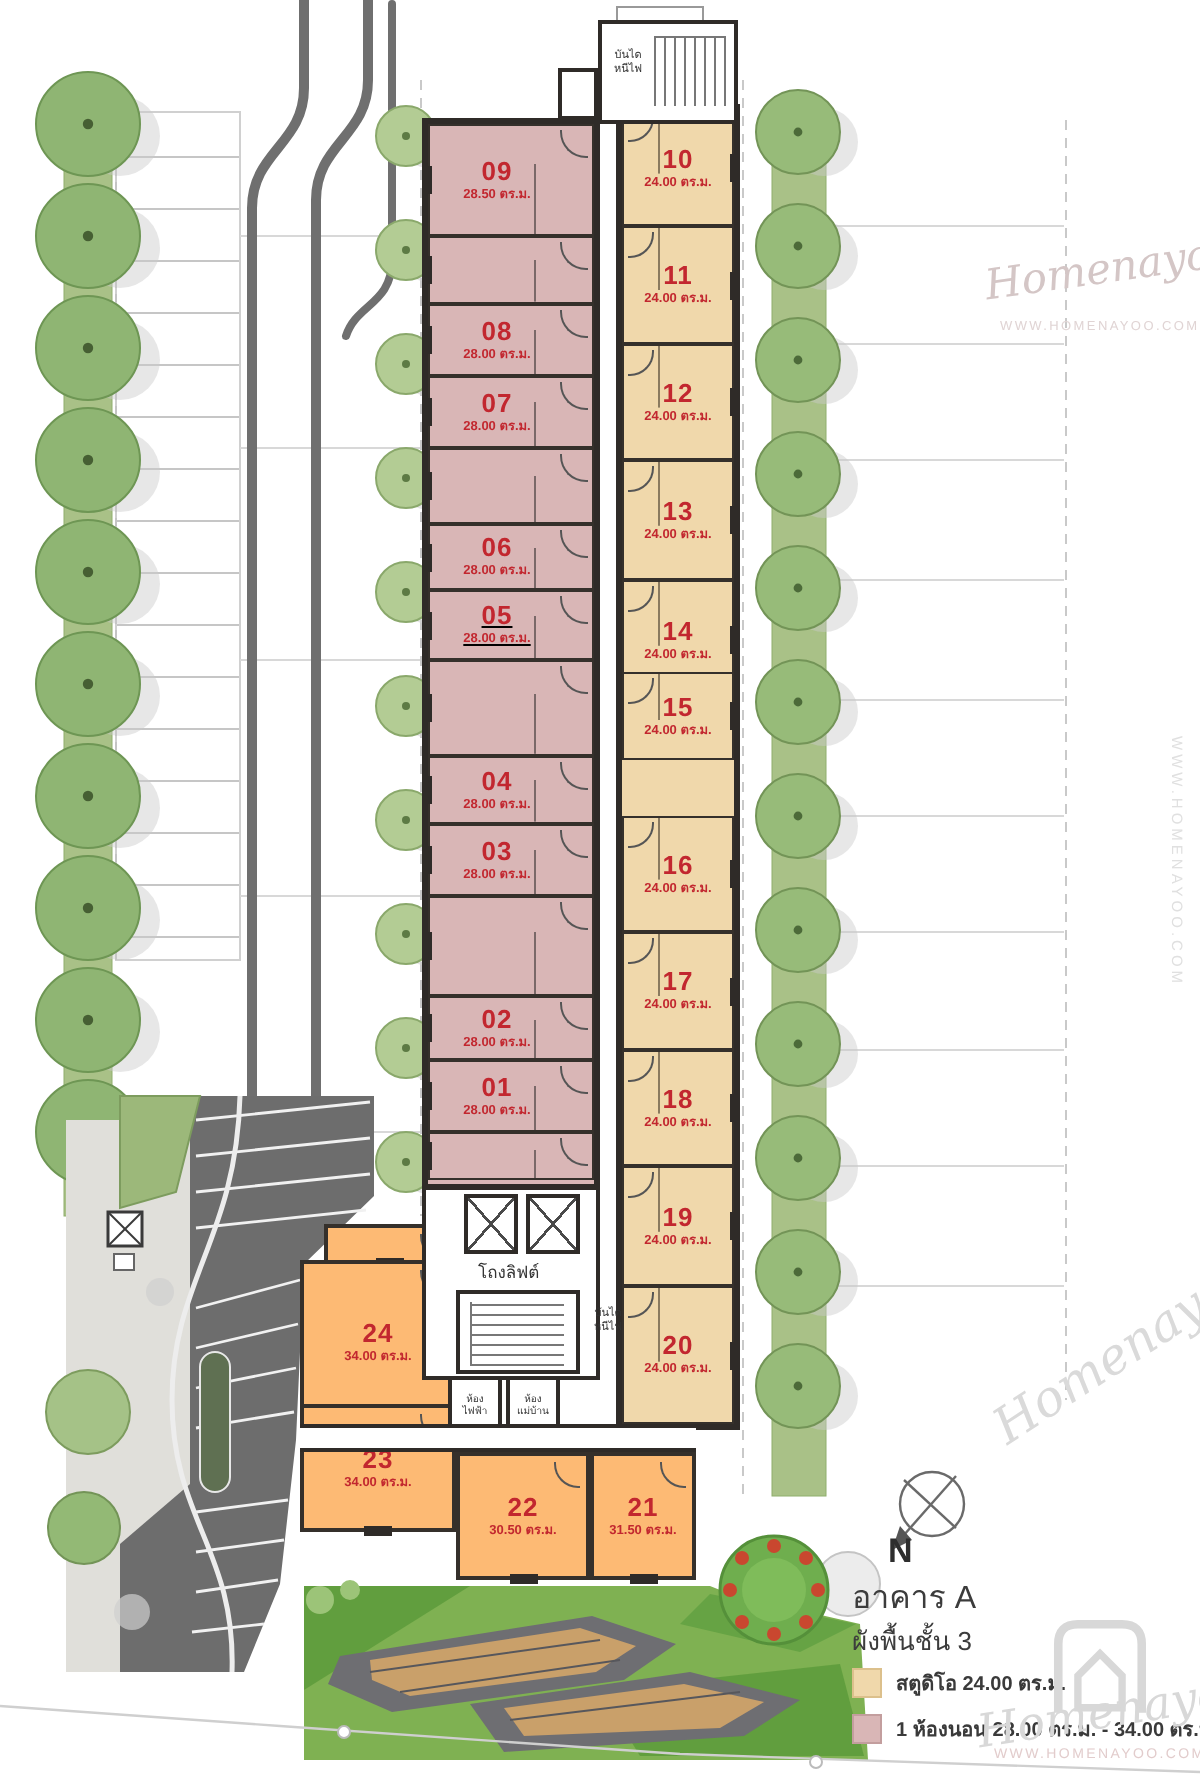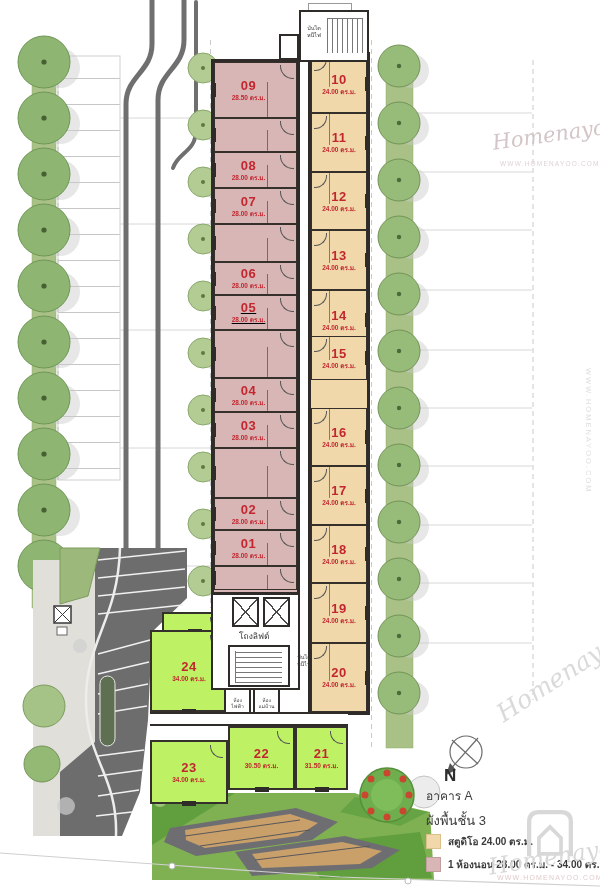--- a/index.html
+++ b/index.html
@@ -14,21 +14,21 @@
 
   
   .unit{position:absolute;box-sizing:border-box;border:1.6px solid #35302b;
         display:flex;flex-direction:column;align-items:center;justify-content:center;}
   .one_bed{background-color:#d9b6b6;padding-right:14px;
         background-image:linear-gradient(#7a6868,#7a6868);background-size:1px 65%;
         background-position:52px bottom;background-repeat:no-repeat;}
   .studio{background-color:#f0d8ab;
         background-image:linear-gradient(#8a7a5f,#8a7a5f);background-size:1px 55%;
         background-position:17px top;background-repeat:no-repeat;}
-  .lower{background-color:#bef264;border-width:2px;}
+  .lower{background-color:#fdba74;border-width:2px;}
   .uno{font-size:13px;font-weight:bold;color:#c2272f;line-height:1;letter-spacing:.5px;}
   .uarea{font-size:6.5px;font-weight:bold;color:#c2272f;margin-top:2px;line-height:1.2;white-space:nowrap;}
   
   .one_bed::before{content:"";position:absolute;left:-4px;top:50%;margin-top:-7px;width:5px;height:14px;background:#2f2b28;}
   .one_bed::after{content:"";position:absolute;right:2px;top:2px;width:13px;height:13px;
         border-left:1px solid #555;border-bottom:1px solid #555;border-radius:0 0 0 13px;}
   .studio::before{content:"";position:absolute;right:-4px;top:50%;margin-top:-7px;width:5px;height:14px;background:#2f2b28;}
   .studio::after{content:"";position:absolute;left:2px;top:2px;width:12px;height:12px;
         border-right:1px solid #555;border-bottom:1px solid #555;border-radius:0 0 12px 0;}
   .lower::before{content:"";position:absolute;left:50%;bottom:-4px;margin-left:-7px;width:14px;height:5px;background:#2f2b28;}
@@ -40,21 +40,21 @@
   .treads-v{position:absolute;background:repeating-linear-gradient(90deg,#777 0 1px,transparent 1px 5px);border-top:1px solid #777;}
   .treads-h{position:absolute;background:repeating-linear-gradient(0deg,#777 0 1px,transparent 1px 5px);border-left:1px solid #777;}
   .xbox{position:absolute;box-sizing:border-box;background:
       linear-gradient(to top right, transparent calc(50% - .7px), #4a4a4a calc(50% - .7px) calc(50% + .7px), transparent calc(50% + .7px)),
       linear-gradient(to bottom right, transparent calc(50% - .7px), #4a4a4a calc(50% - .7px) calc(50% + .7px), transparent calc(50% + .7px)),
       #fff;border:2px solid #2f2b28;}
   .slabel{position:absolute;font-size:5.5px;line-height:1.25;color:#333;white-space:pre-line;text-align:center;}
   .mlabel{position:absolute;font-size:8.5px;color:#333;}
 
   
-  .t-big{position:absolute;font-size:12px;color:#3c3c3c;}
+  .t-big{position:absolute;font-size:16px;color:#3c3c3c;}
   .t-mid{position:absolute;font-size:13px;color:#3c3c3c;}
   .leg-row{position:absolute;display:flex;align-items:center;}
   .leg-sw{width:13px;height:13px;margin-right:7px;flex:0 0 auto;}
   .leg-tx{font-size:10px;font-weight:bold;color:#3a3a3a;white-space:nowrap;}
 
   
   .wm-script{position:absolute;font-family:"DejaVu Serif",serif;font-style:italic;color:#d8d8d8;}
   .wm-url{position:absolute;font-size:7px;letter-spacing:1.2px;color:#e0d0d0;}
   .wm-side{position:absolute;writing-mode:vertical-rl;font-size:7.5px;letter-spacing:2px;color:#e0e0e0;}
 </style>
@@ -323,21 +323,21 @@
       </div>
       <div class="unit studio" style="left: 311px; top: 643px; width: 56px; height: 69px;">
         <span class="uno">20</span>
         <span class="uarea">24.00 ตร.ม.</span>
       </div>
       <div class="unit lower plain" style="left: 162px; top: 612px; width: 66px; height: 20px;"></div>
       <div class="unit lower" style="left: 150px; top: 630px; width: 78px; height: 82px;">
         <span class="uno">24</span>
         <span class="uarea">34.00 ตร.ม.</span>
       </div>
-      <div class="unit lower" style="left: 150px; top: 740px; width: 78px; height: 64px;">
+      <div class="unit lower" style="left: 150px; top: 702px; width: 78px; height: 64px;">
         <span class="uno">23</span>
         <span class="uarea">34.00 ตร.ม.</span>
       </div>
       <div class="unit lower" style="left: 228px; top: 726px; width: 67px; height: 64px;">
         <span class="uno">22</span>
         <span class="uarea">30.50 ตร.ม.</span>
       </div>
       <div class="unit lower" style="left: 295px; top: 726px; width: 53px; height: 64px;">
         <span class="uno">21</span>
         <span class="uarea">31.50 ตร.ม.</span>

